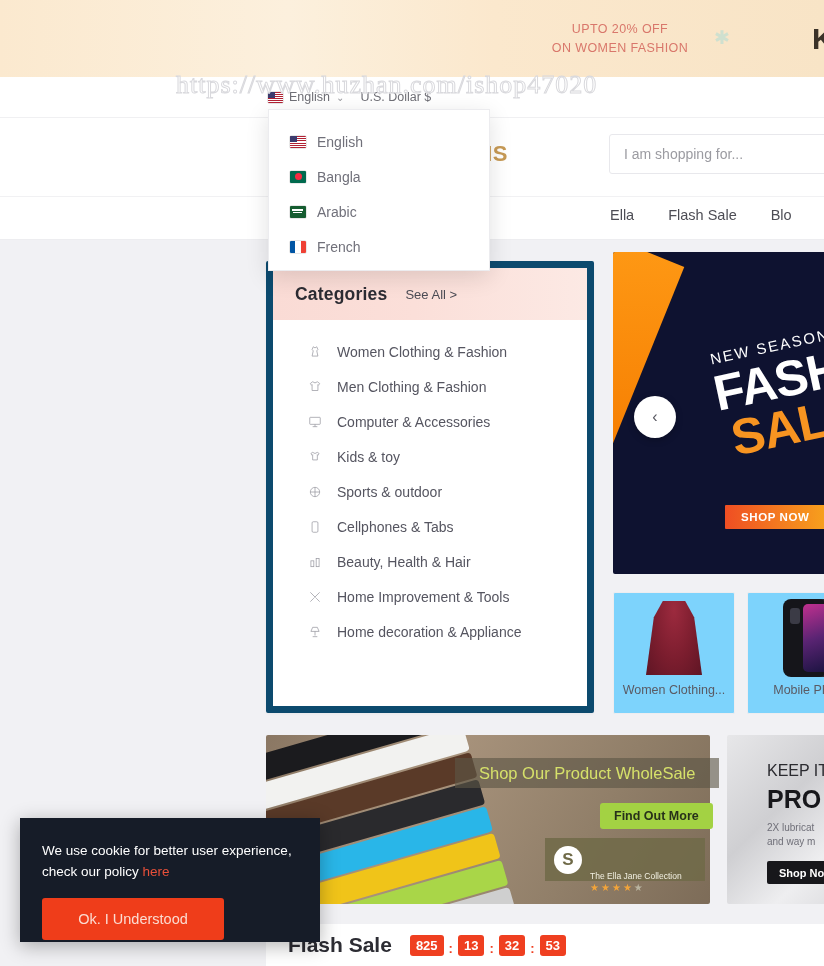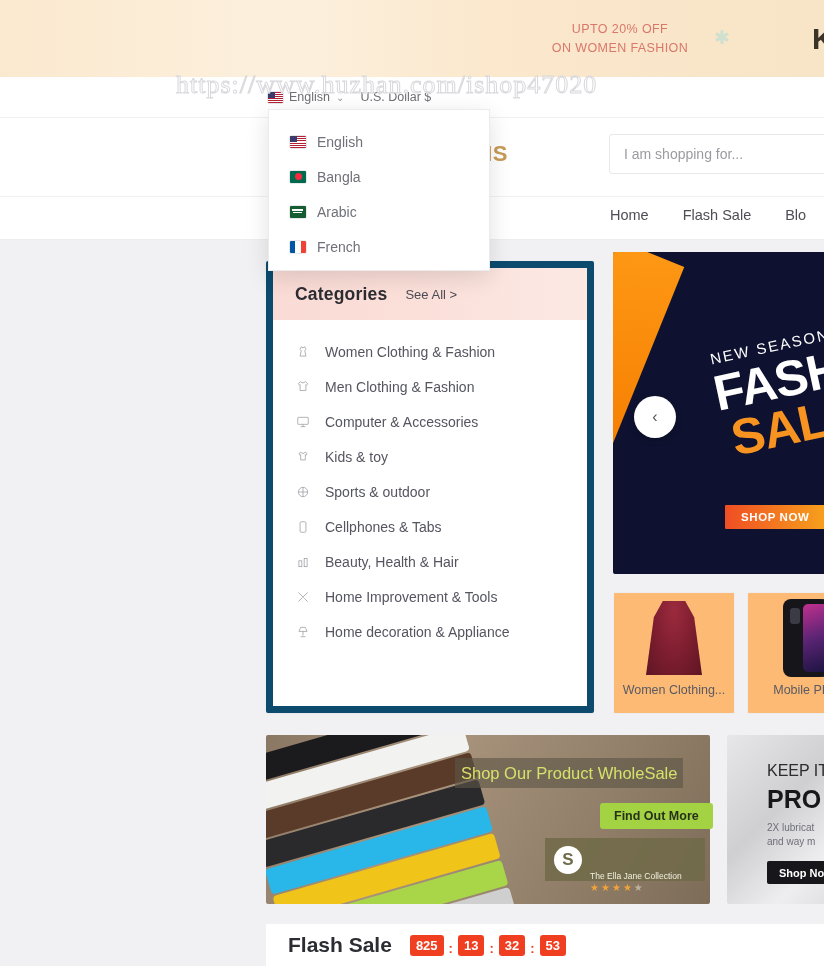--- a/index.html
+++ b/index.html
@@ -119,21 +119,21 @@
     position: absolute; left: 266px; top: 261px; width: 328px; height: 452px;
     background: #ffffff; border: 7px solid #0c4a6e; border-radius: 2px;
     box-shadow: 0 1px 3px rgba(0,0,0,.04);
   }
   .cat-head {
     height: 52px; background: linear-gradient(90deg,#fadbd5 0%,#fbdfd9 45%,#fce9e4 100%);
     display: flex; align-items: center; padding: 0 22px; gap: 18px;
   }
   .cat-title { font-size: 17.5px; font-weight: 700; color: #2c2c33; letter-spacing: .2px; }
   .cat-seeall { font-size: 13px; color: #4c4c55; }
-  .cat-list { padding: 14px 0 0 0; }
+  .cat-list { padding: 14px 0 0 12px; }
   .cat-item {
     display: flex; align-items: center; gap: 14px; height: 35px; padding: 0 22px;
     font-size: 14px; color: #555560;
   }
   .cat-ic {
     width: 16px; height: 16px; flex: 0 0 16px; color: #9b9ba3;
     display: flex; align-items: center; justify-content: center; font-size: 13px;
   }
   .cat-ic svg { display: block; }
 
@@ -171,21 +171,21 @@
   .hero-shop {
     position: absolute; left: 112px; top: 253px; height: 24px; padding: 0 16px;
     background: linear-gradient(90deg,#ef4e23,#f7a01d); color: #fff;
     font-size: 11.5px; font-weight: 700; letter-spacing: .6px;
     display: flex; align-items: center; border-radius: 1px;
   }
 
   
   .mini-card {
     position: absolute; top: 592px; width: 122px; height: 122px;
-    background: #fdba74; border: 1px solid #ededf0; border-radius: 2px;
+    background: #7dd3fc; border: 1px solid #ededf0; border-radius: 2px;
     overflow: hidden;
   }
   .mini-card.c1 { left: 613px; }
   .mini-card.c2 { left: 747px; }
   .mini-thumb { height: 90px; display: flex; align-items: center; justify-content: center; }
   .mini-label {
     text-align: center; font-size: 12.5px; color: #5a5a63;
     white-space: nowrap; overflow: hidden; text-overflow: ellipsis; padding: 0 6px;
   }
   .dress {
@@ -212,21 +212,21 @@
     overflow: hidden; border-radius: 2px;
     background: linear-gradient(120deg,#8a7763 0%, #a8937c 35%, #917f69 70%, #7d6c58 100%);
   }
   .ws-shirts {
     position: absolute; left: -10px; top: -18px; width: 240px; height: 210px;
     transform: rotate(-16deg);
   }
   .ws-shirt { position: absolute; left: 0; width: 230px; height: 26px; border-radius: 4px; }
   .ws-title-box {
     position: absolute; left: 455px; top: 758px; height: 30px;
-    background: rgba(92,86,70,.62); display: flex; align-items: center; padding: 0 6px;
+    background: rgba(92,86,70,.62); display: flex; align-items: center; padding: 0 24px;
     color: #d6e16a; font-size: 16.5px; white-space: nowrap;
   }
   .ws-btn {
     position: absolute; left: 600px; top: 803px; height: 26px; padding: 0 14px;
     background: #a3d243; color: #27311a; font-size: 12.5px; font-weight: 700;
     display: flex; align-items: center; border-radius: 3px; white-space: nowrap;
   }
   .ws-brandbox {
     position: absolute; left: 545px; top: 838px; width: 160px; height: 43px;
     background: rgba(112,106,72,.85); display: flex; align-items: center; gap: 8px;
@@ -312,21 +312,21 @@
 
   <div class="header-main"></div>
   <div class="logo-fragment">MS</div>
 
   <div class="search-wrap">
     <input class="search-input" type="text" placeholder="I am shopping for..." style="">
   </div>
 
   <div class="navbar"></div>
   <div class="nav-items">
-    <span class="nav-item">Home</span>
+    <span class="nav-item">Ella</span>
     <span class="nav-item">Flash Sale</span>
     <span class="nav-item">Blo</span>
   </div>
 
   <div class="lang-dropdown">
     <div class="lang-row">
       <span class="flag flag-us"></span>
       <span>English</span>
     </div>
     <div class="lang-row">
@@ -500,16 +500,23 @@
       <span class="cd-box">825</span>
       <span class="cd-sep">:</span>
       <span class="cd-box">13</span>
       <span class="cd-sep">:</span>
       <span class="cd-box">32</span>
       <span class="cd-sep">:</span>
       <span class="cd-box">53</span>
     </span>
   </div>
 
+  <div class="cookie">
+    <div class="cookie-text">
+      <span>We use cookie for better user experience,</span><br>
+      <span>check our policy </span><span class="cookie-link">here</span>
+    </div>
+    <button class="cookie-btn">Ok. I Understood</button>
+  </div>
 
   <div class="watermark">https://www.huzhan.com/ishop47020</div>
 
 </div>
 
 </body></html>

